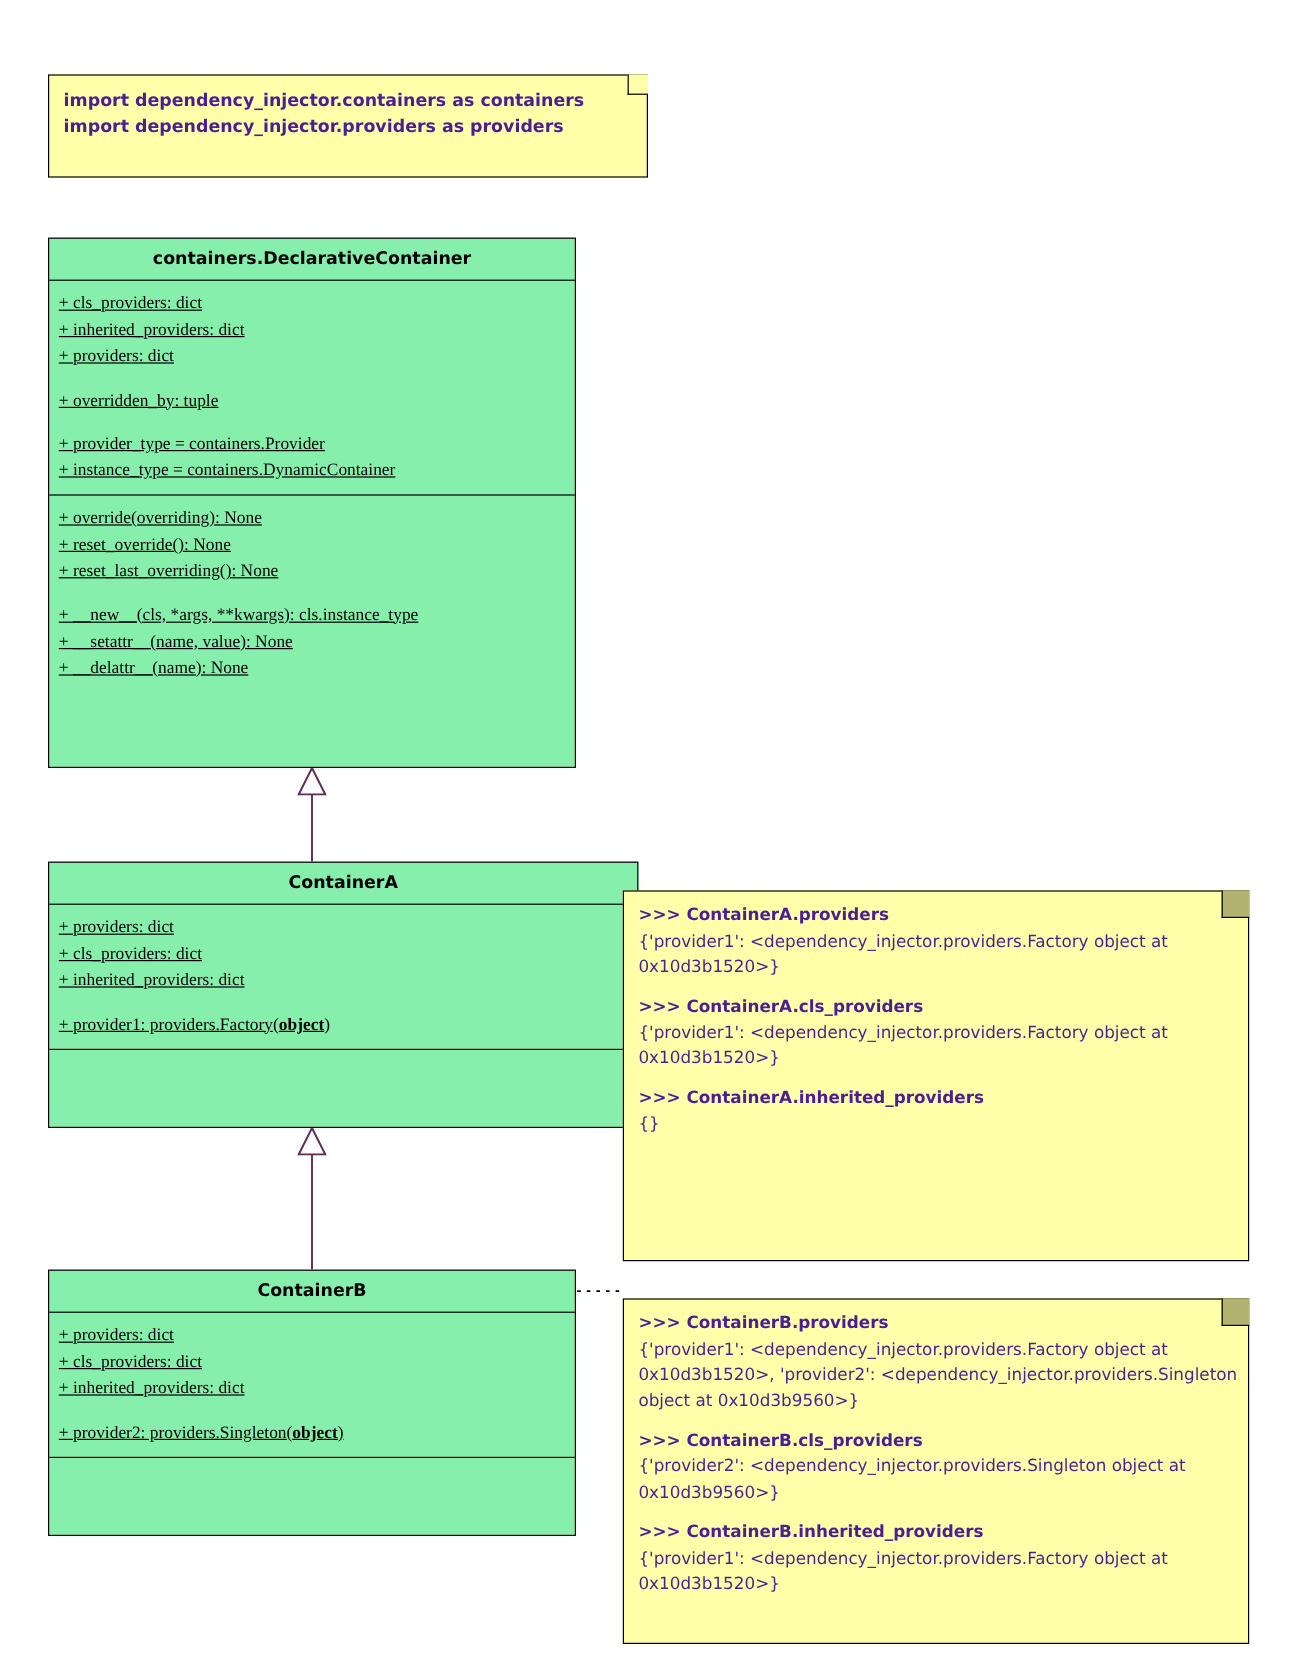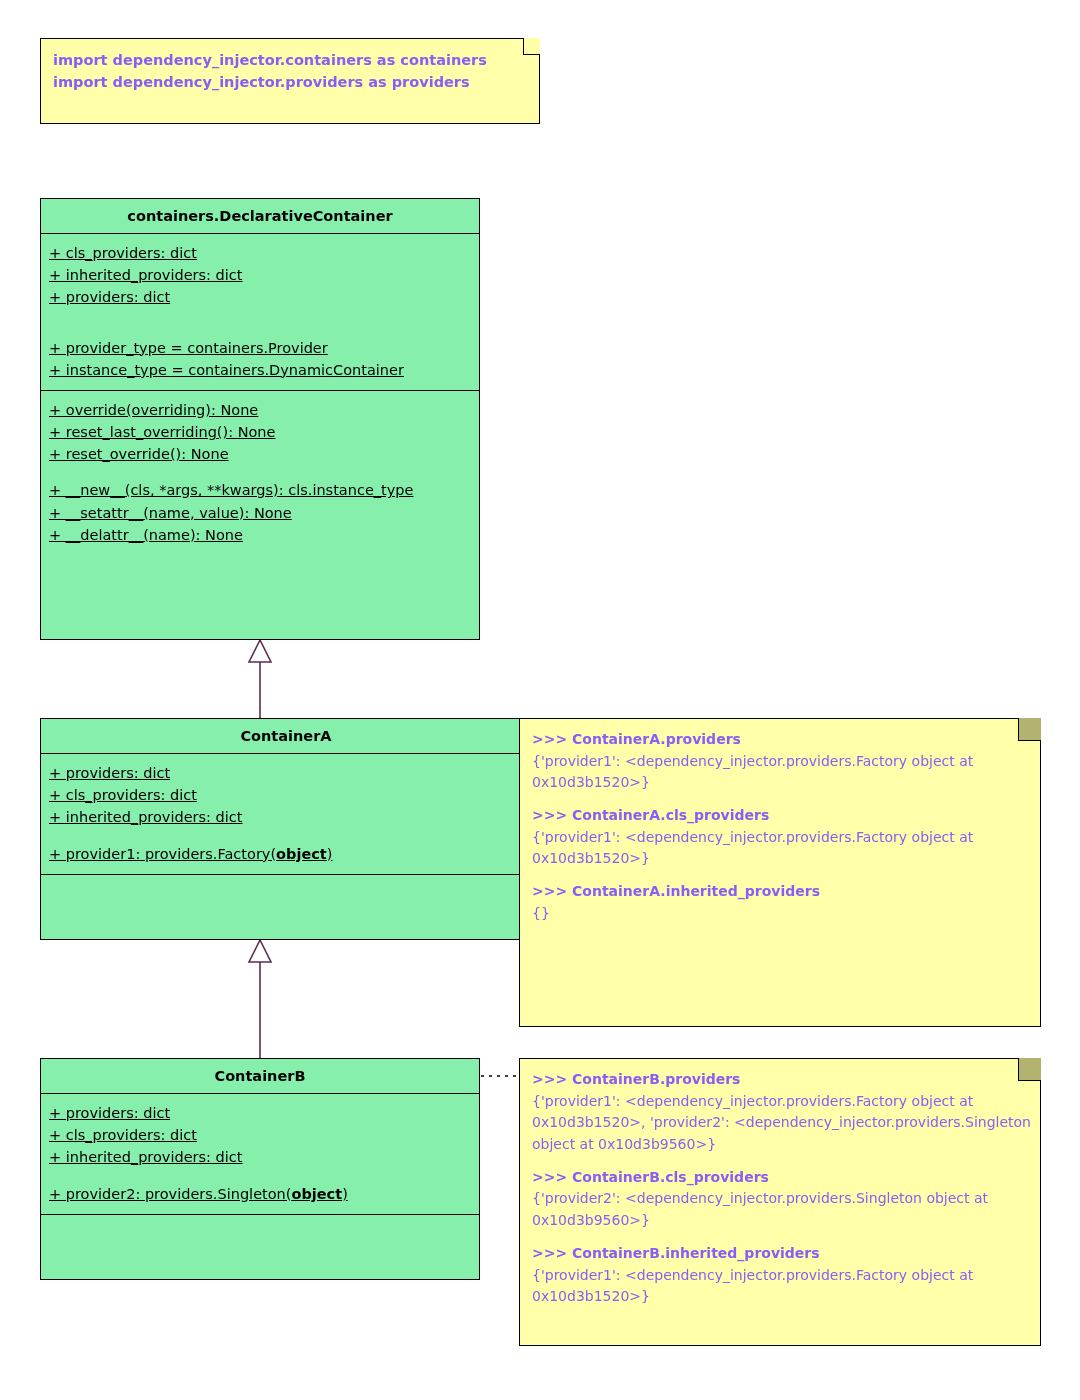--- a/index.html
+++ b/index.html
@@ -16,22 +16,23 @@
   }
 
   
   .note {
     position: absolute;
     background: #ffffaa;
     border: 1.5px solid #000000;
     box-sizing: border-box;
     font-size: 14.5px;
     line-height: 1.55;
-    color: #8b5cf6;
+    color: #4c1d95;
     padding: 10px 4px 12px 12px;
+    margin-top: 24px;
   }
   .note-corner {
     position: absolute;
     right: -1px;
     top: -1px;
     width: 22px;
     height: 22px;
     background: #b3b36f;
     border-left: 1.5px solid #000;
     border-bottom: 1.5px solid #000;
@@ -99,20 +100,21 @@
     line-height: 1.53;
   }
   .uml .compartment.bordered {
     border-bottom: 1.6px solid #000000;
   }
   .uml .row {
     white-space: nowrap;
   }
   .uml .row span.u {
     text-decoration: underline;
+    font-family: Liberation Serif, serif;
   }
   .uml .spacer { height: 14px; }
   .uml .empty-comp {
     height: 28px;
   }
 
   #cls-declarative { left: 40px; top: 198px; width: 440px; height: 442px; }
   #cls-a { left: 40px; top: 718px; width: 492px; height: 222px; }
   #cls-b { left: 40px; top: 1058px; width: 440px; height: 222px; }
 
@@ -147,28 +149,29 @@
   <div class="line">import dependency_injector.providers as providers</div>
 </div>
 
 <div class="uml" id="cls-declarative">
   <div class="title">containers.DeclarativeContainer</div>
   <div class="compartment bordered">
     <div class="row"><span class="u">+ cls_providers: dict</span></div>
     <div class="row"><span class="u">+ inherited_providers: dict</span></div>
     <div class="row"><span class="u">+ providers: dict</span></div>
     <div class="spacer"></div>
+    <div class="row"><span class="u">+ overridden_by: tuple</span></div>
     <div class="spacer"></div>
     <div class="row"><span class="u">+ provider_type = containers.Provider</span></div>
     <div class="row"><span class="u">+ instance_type = containers.DynamicContainer</span></div>
   </div>
   <div class="compartment">
     <div class="row"><span class="u">+ override(overriding): None</span></div>
+    <div class="row"><span class="u">+ reset_override(): None</span></div>
     <div class="row"><span class="u">+ reset_last_overriding(): None</span></div>
-    <div class="row"><span class="u">+ reset_override(): None</span></div>
     <div class="spacer"></div>
     <div class="row"><span class="u">+ __new__(cls, *args, **kwargs): cls.instance_type</span></div>
     <div class="row"><span class="u">+ __setattr__(name, value): None</span></div>
     <div class="row"><span class="u">+ __delattr__(name): None</span></div>
   </div>
 </div>
 
 <div class="uml" id="cls-a">
   <div class="title">ContainerA</div>
   <div class="compartment bordered">

